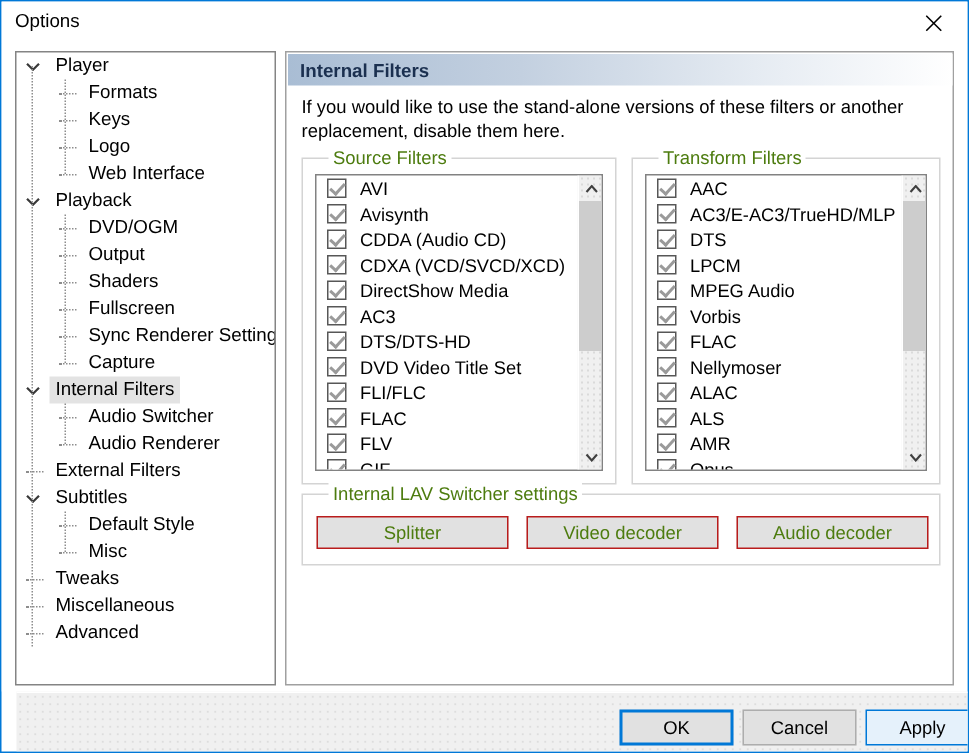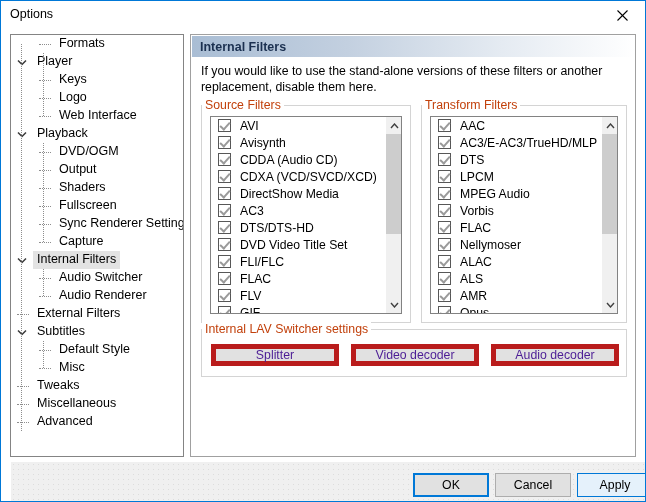--- a/index.html
+++ b/index.html
@@ -109,25 +109,25 @@
     color: #000;
   }
 
   
   .groupbox {
     position: absolute;
     border: 1px solid #d4d4d4;
   }
   .gb-title {
     position: absolute;
-    top: -8px; left: 0;
+    top: -8px; left: 17px;
     background: #ffffff;
     padding: 0 3px;
     font-size: 12.3px;
-    color: #c2410c;
+    color: #4d7c0f;
     white-space: nowrap;
   }
 
   
   .listbox {
     position: absolute;
     background: #ffffff;
     border: 1px solid #828282;
     overflow: hidden;
     text-align: center;
@@ -193,24 +193,24 @@
   
   #lav-group {
     left: 10px; top: 294px;
     width: 426px; height: 48px;
   }
   .lavbtn {
     position: absolute;
     top: 14px;
     height: 22px;
     background: #e1e1e1;
-    border: 5px solid #b91c1c;
+    border: 1px solid #b91c1c;
     display: flex; align-items: center; justify-content: center;
     font-size: 12.3px;
-    color: #4c1d95;
+    color: #4d7c0f;
     cursor: default;
   }
 
   
   #footer {
     position: absolute; left: 0; top: 460px;
     width: 644px; height: 40px;
     background: #f0f0f0;
     background-image: radial-gradient(#dddddd 0.6px, transparent 0.7px);
     background-size: 5px 5px;
@@ -253,31 +253,31 @@
         <line x1="0.5" y1="0.5" x2="10.5" y2="10.5" stroke="#000" stroke-width="1.1"></line>
         <line x1="10.5" y1="0.5" x2="0.5" y2="10.5" stroke="#000" stroke-width="1.1"></line>
       </svg>
     </div>
   </div>
 
   <div id="body-area">
 
     <div id="tree-panel">
       <div id="tree-rows">
-          <div class="tree-item" style="height: 18px; padding-left: 44px;">
-            <span class="dotelbow" style="left: 28px; top: 9px; width: 12px;"></span>
-            <span class="tw-label">Formats</span>
-          </div>
           <div class="tree-item" style="height: 18px; padding-left: 22px;">
             <span class="chev" style="left: 4px; top: 3px;">
               <svg width="10" height="7" viewBox="0 0 10 7">
                 <polyline points="1,1.5 5,5.5 9,1.5" fill="none" stroke="#3a3a3a" stroke-width="1.5"></polyline>
               </svg>
             </span>
             <span class="tw-label">Player</span>
+          </div>
+          <div class="tree-item" style="height: 18px; padding-left: 44px;">
+            <span class="dotelbow" style="left: 28px; top: 9px; width: 12px;"></span>
+            <span class="tw-label">Formats</span>
           </div>
           <div class="tree-item" style="height: 18px; padding-left: 44px;">
             <span class="dotelbow" style="left: 28px; top: 9px; width: 12px;"></span>
             <span class="tw-label">Keys</span>
           </div>
           <div class="tree-item" style="height: 18px; padding-left: 44px;">
             <span class="dotelbow" style="left: 28px; top: 9px; width: 12px;"></span>
             <span class="tw-label">Logo</span>
           </div>
           <div class="tree-item" style="height: 18px; padding-left: 44px;">

